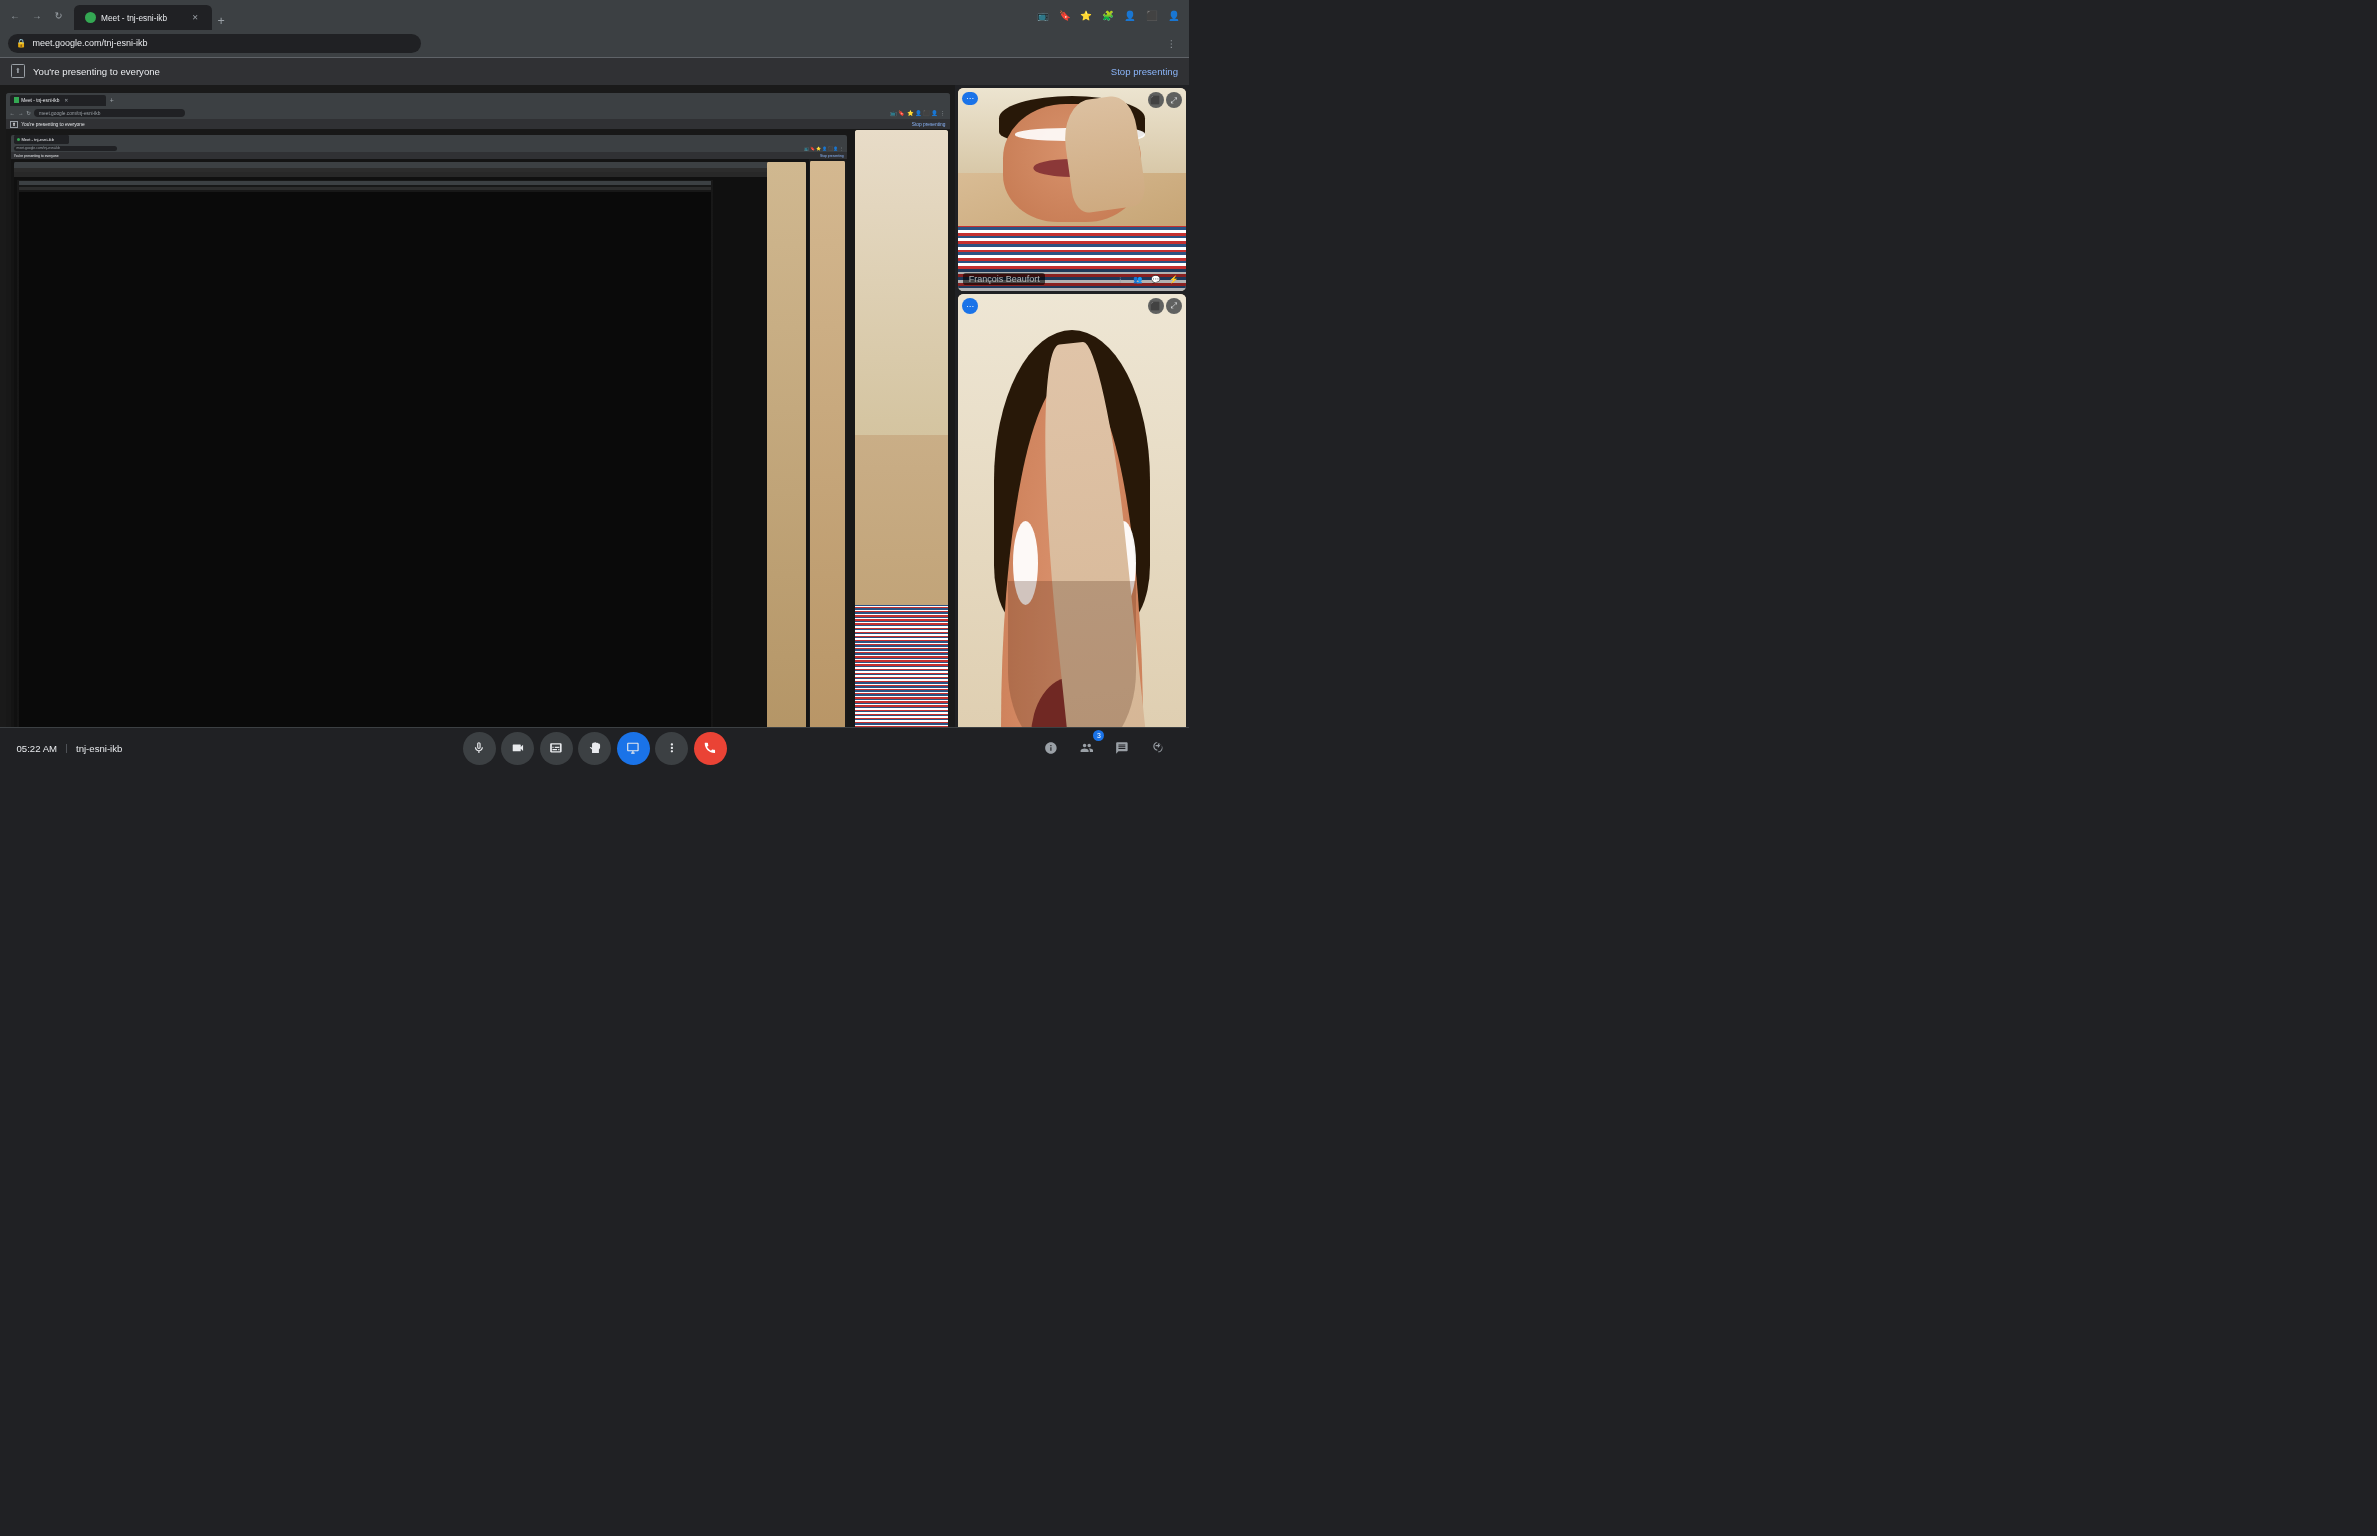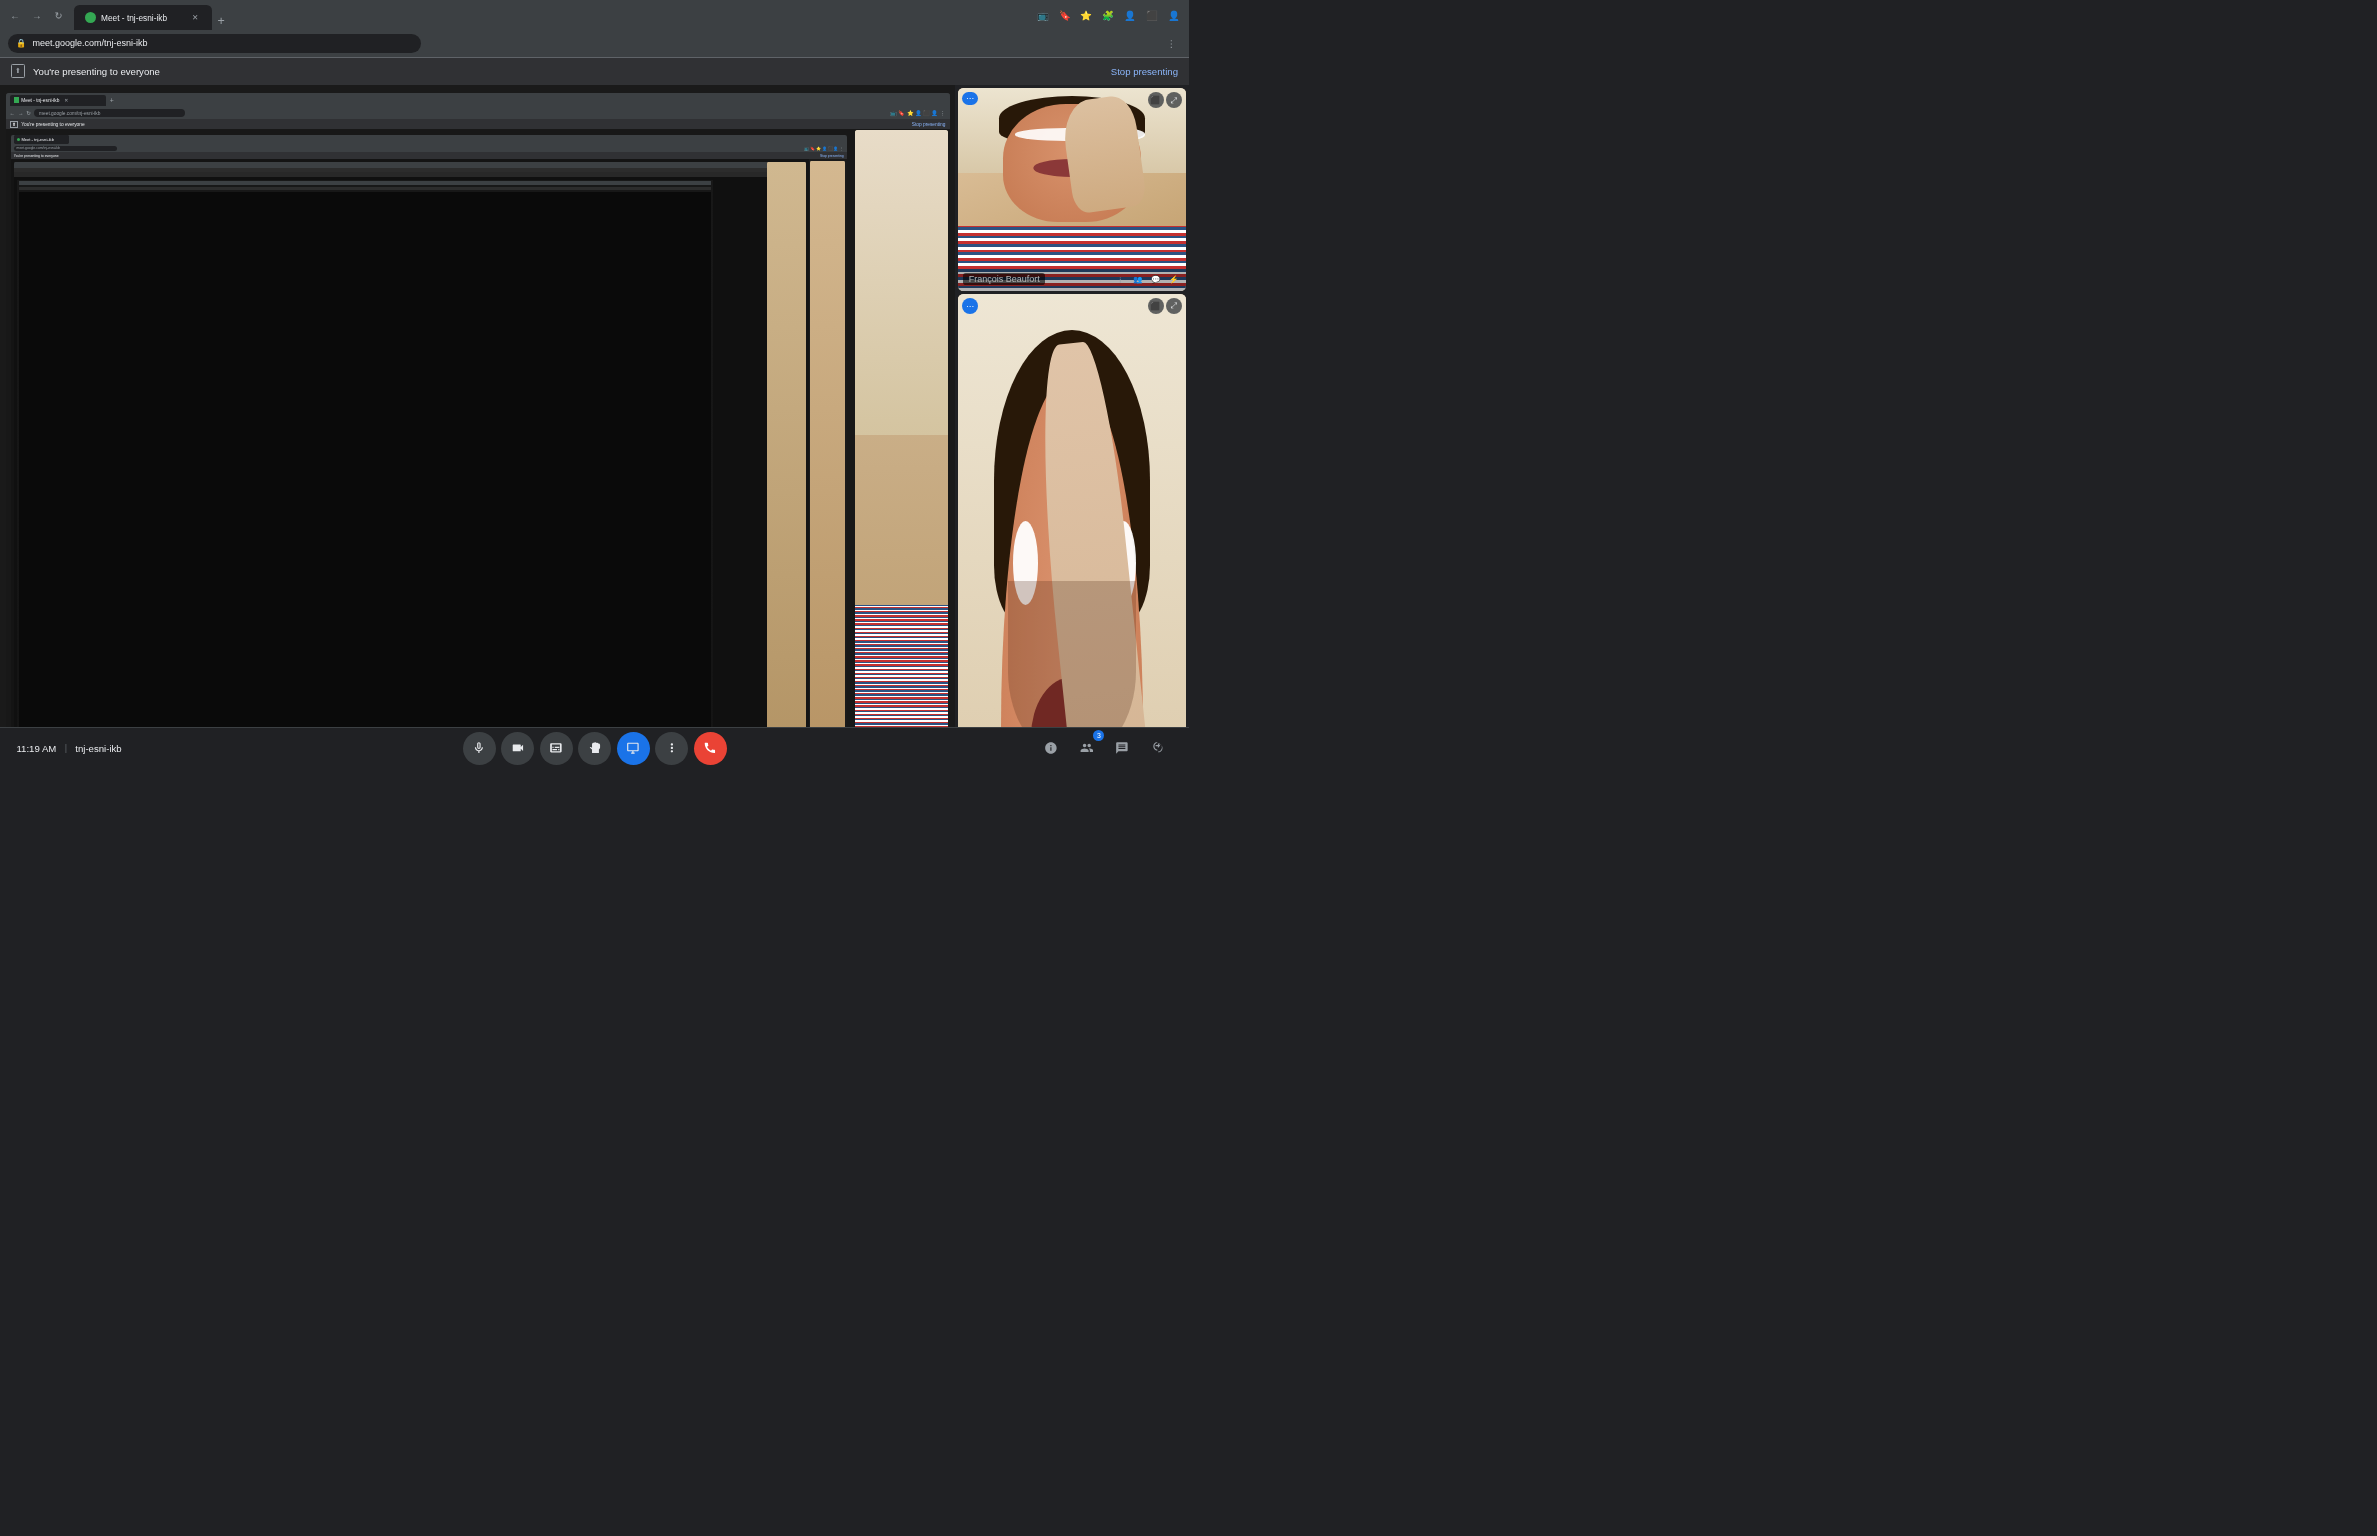--- a/index.html
+++ b/index.html
@@ -757,21 +757,21 @@
           <div class="tile-control-btn">⬛</div>
           <div class="tile-control-btn">⤢</div>
         </div>
       </div>
     </div>
   </div>
 </div>
 
 <div class="bottom-bar">
   <div class="bottom-left">
-    <span class="time-text">11:19 AM</span>
+    <span class="time-text">05:22 AM</span>
     <span class="separator">|</span>
     <span class="room-name">tnj-esni-ikb</span>
   </div>
 
   <div class="bottom-center">
 
     <button class="control-btn" title="Microphone">
       <svg width="13.8" height="13.8" viewBox="0 0 24 24" fill="currentColor">
           <path d="M12 14c1.66 0 3-1.34 3-3V5c0-1.66-1.34-3-3-3S9 3.34 9 5v6c0 1.66 1.34 3 3 3zm-1-9c0-.55.45-1 1-1s1 .45 1 1v6c0 .55-.45 1-1 1s-1-.45-1-1V5zm6 6c0 2.76-2.24 5-5 5s-5-2.24-5-5H5c0 3.53 2.61 6.43 6 6.92V21h2v-3.08c3.39-.49 6-3.39 6-6.92h-2z"></path>
         </svg>

